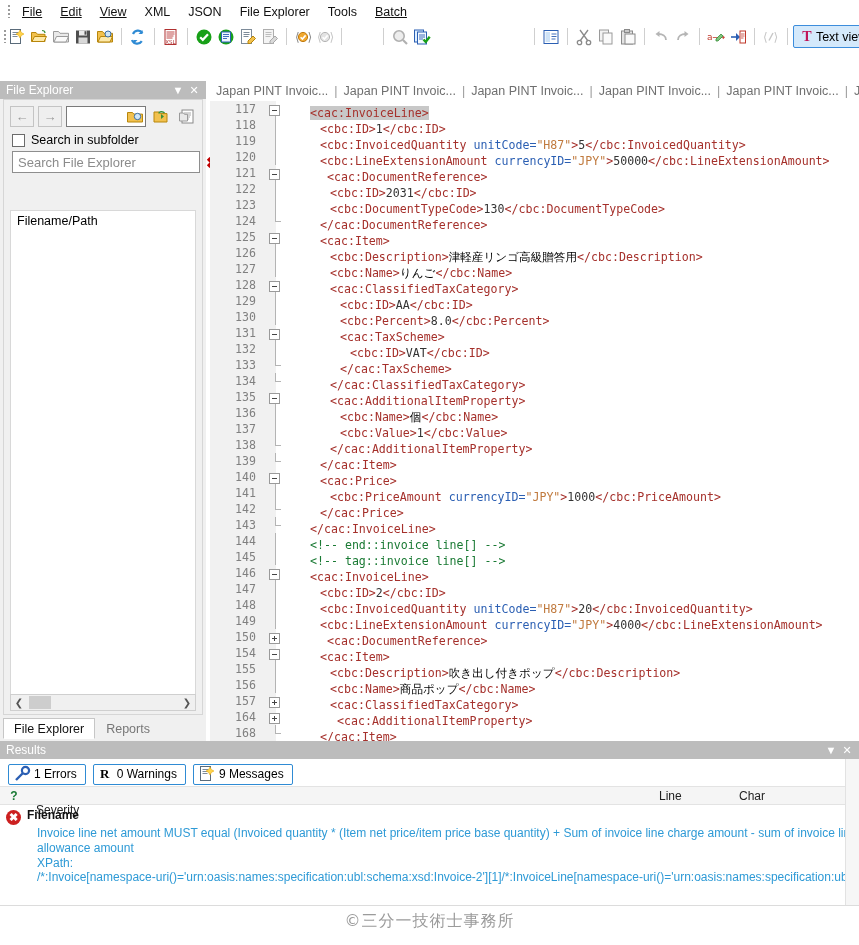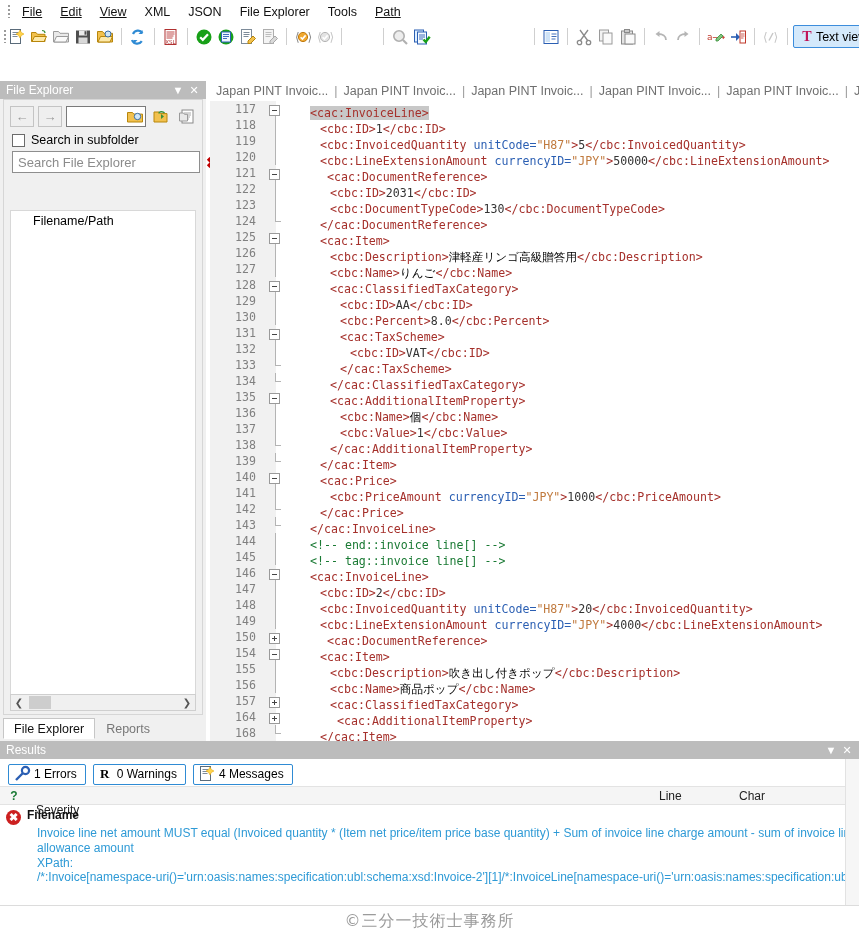--- a/index.html
+++ b/index.html
@@ -83,21 +83,21 @@
   .fe-check .box { width: 13px; height: 13px; border: 1px solid #6b6b6b; background:#fff; margin-right: 6px; }
   .fe-search { display:flex; align-items:center; padding: 1px 6px 4px 8px; gap: 6px; }
   .fe-search input {
     flex: 1; height: 22px; border: 1px solid #8e8e8e; background: #fff;
     font-family:"Liberation Sans",sans-serif; font-size: 13px; padding: 0 5px; color:#111;
   }
   .fe-search input::placeholder { color: #8b8b8b; }
   .clear-x { width: 16px; color:#c00000; font-weight: bold; font-size: 15px; text-align:center; line-height: 1; }
   .fe-list { position:absolute; left:6px; right:6px; top:110px; bottom:20px;
              background:#fff; border:1px solid #d8d8d8; border-bottom:none; }
-  .fe-list-head { padding: 3px 22px; font-size: 12.5px; color:#000; }
+  .fe-list-head { padding: 3px 6px; font-size: 12.5px; color:#000; }
   .fe-hscroll { position:absolute; left:6px; right:6px; bottom:3px; height:17px;
                 background:#f0f0f0; border:1px solid #cfcfcf; display:flex; align-items:center; }
   .fe-hscroll .arr { width: 16px; text-align:center; color:#555; font-size: 10px; }
   .fe-hscroll .thumb { width: 22px; height: 13px; background: #cdcdcd; margin-left: 2px; }
   .fe-hscroll .track { flex:1; }
   .dock-tabs { position:absolute; left:3px; bottom:2px; height: 22px; display:flex; align-items:flex-end; }
   .dock-tab { height: 21px; padding: 0 10px; display:flex; align-items:center;
               font-size: 12.5px; color:#777; border:1px solid transparent; }
   .dock-tab.active { background:#fff; border:1px solid #c6c6c6; border-bottom-color:#fff; color:#111; }
 
@@ -185,21 +185,21 @@
 
   <div class="menubar">
     <div class="grip"></div>
     <div class="menu-item"><u>File</u></div>
     <div class="menu-item"><u>Edit</u></div>
     <div class="menu-item"><u>View</u></div>
     <div class="menu-item">XML</div>
     <div class="menu-item">JSON</div>
     <div class="menu-item">File Explorer</div>
     <div class="menu-item">Tools</div>
-    <div class="menu-item"><u>Path</u></div>
+    <div class="menu-item"><u>Batch</u></div>
   </div>
 
   <div class="toolbar">
     <div class="grip"></div>
 
     <div class="tb-btn">
       <svg class="ico" viewBox="0 0 18 18">
           <rect x="2.5" y="1.5" width="10" height="14" fill="#fff" stroke="#5a6b7a"></rect>
           <path d="M4.5 4.5h6M4.5 6.5h6M4.5 8.5h5" stroke="#7d8b99" stroke-width="1"></path>
           <path d="M12 2l1.4 2.6L16 6l-2.6 1.4L12 10l-1.4-2.6L8 6l2.6-1.4z" fill="#ffd34d" stroke="#e0a100" stroke-width=".5"></path>
@@ -490,21 +490,21 @@
         <span>0 Warnings</span>
       </div>
       <div class="res-chip">
         <span style="width:16px;display:inline-block;">
           <svg class="ico" viewBox="0 0 18 18">
               <rect x="2.5" y="1.5" width="10" height="14" fill="#fff" stroke="#5a6b7a"></rect>
               <path d="M4.5 4.5h6M4.5 6.5h6M4.5 8.5h5" stroke="#7d8b99"></path>
               <path d="M12 2l1.4 2.6L16 6l-2.6 1.4L12 10l-1.4-2.6L8 6l2.6-1.4z" fill="#ffd34d" stroke="#e0a100" stroke-width=".5"></path>
             </svg>
         </span>
-        <span>4 Messages</span>
+        <span>9 Messages</span>
       </div>
     </div>
     <div class="res-head">
       <span class="c-sev">?</span>
       <span class="c-lbl">Severity</span>
       <span class="c-line">Line</span>
       <span class="c-char">Char</span>
     </div>
     <div class="res-row">
       <span class="err-ico">✖</span>

